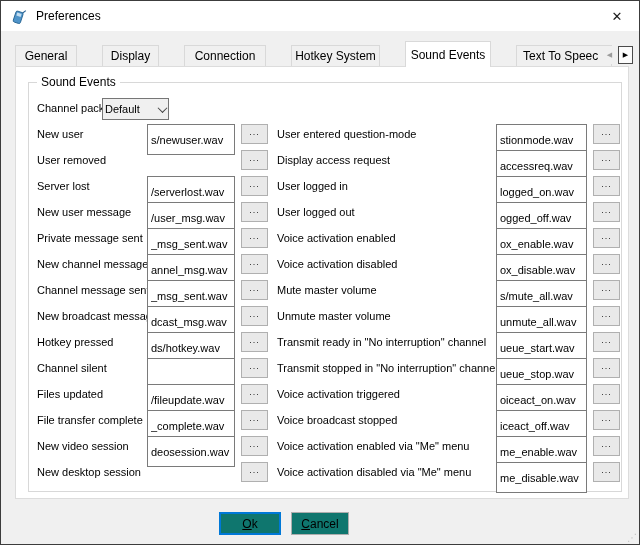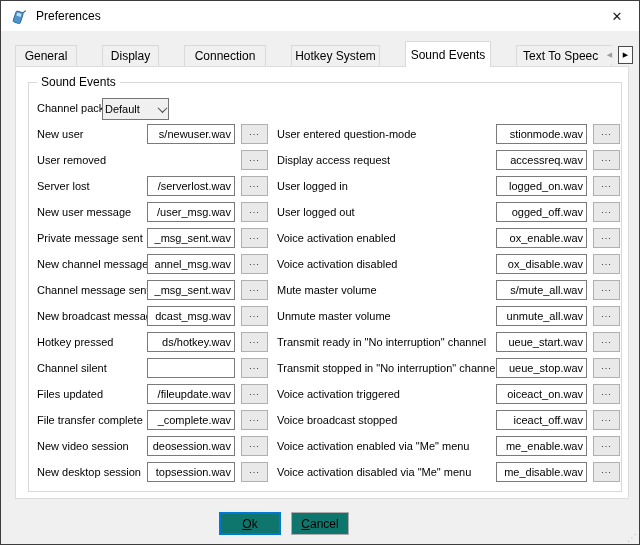--- a/index.html
+++ b/index.html
@@ -42,22 +42,22 @@
   .sp-label{position:absolute;left:21px;top:35px;font-size:11px;}
   .combo{position:absolute;left:86px;top:31px;width:67px;height:22px;box-sizing:border-box;
     border:1px solid #767676;background:#f0f0f0;display:flex;align-items:center;
     padding:0 2px;font-size:11px;cursor:pointer;}
   .combo .chevron{margin-left:auto;width:6px;height:6px;border-right:1px solid #444;
     border-bottom:1px solid #444;transform:rotate(45deg) translate(-1px,-1px);}
 
   .events{position:absolute;top:57px;left:0;right:0;}
   .event-row{position:relative;height:26px;}
   .event-label{position:absolute;top:4px;white-space:nowrap;font-size:11px;}
-  .event-input{position:absolute;top:0;height:20px;box-sizing:border-box;border:1px solid #7a7a7a;
-    font-family:"Liberation Sans",sans-serif;font-size:11px;padding:0 3px;text-align:right;
+  .event-input{position:absolute;top:0;height:31px;box-sizing:border-box;border:1px solid #7a7a7a;
+    font-family:"Liberation Sans",sans-serif;font-size:11px;padding:0 3px;
     background:#fff;color:#000;}
   .browse-btn{position:absolute;top:0;width:27px;height:20px;box-sizing:border-box;
     background:#e9e9e9;border:1px solid #b0b0b0;font-size:9px;letter-spacing:1px;color:#222;
     padding:0 0 4px 0;text-align:center;cursor:pointer;}
   .col-left .event-label{left:21px}
   .col-left .event-input{left:131px;width:88px}
   .col-left .browse-btn{left:225px}
   .col-right .event-label{left:261px}
   .col-right .event-input{left:480px;width:91px}
   .col-right .browse-btn{left:577px}
@@ -196,21 +196,20 @@
     <input class="event-input" value="_complete.wav" style="">
     <button class="browse-btn">...</button>
   </div>
         <div class="event-row">
     <span class="event-label">New video session</span>
     <input class="event-input" value="deosession.wav" style="">
     <button class="browse-btn">...</button>
   </div>
         <div class="event-row">
     <span class="event-label">New desktop session</span>
-    <input class="event-input" value="topsession.wav" style="">
     <button class="browse-btn">...</button>
   </div>
       </div>
     <div class="events col-right">
         <div class="event-row">
     <span class="event-label">User entered question-mode</span>
     <input class="event-input" value="stionmode.wav" style="">
     <button class="browse-btn">...</button>
   </div>
         <div class="event-row">

